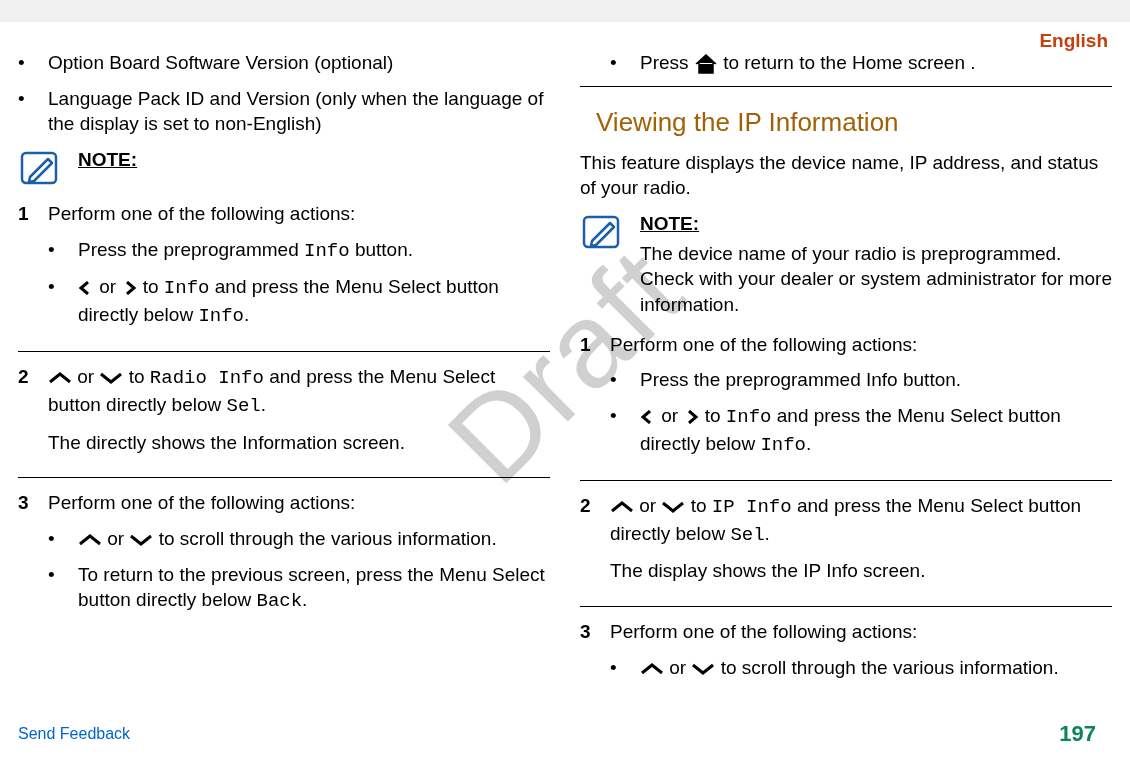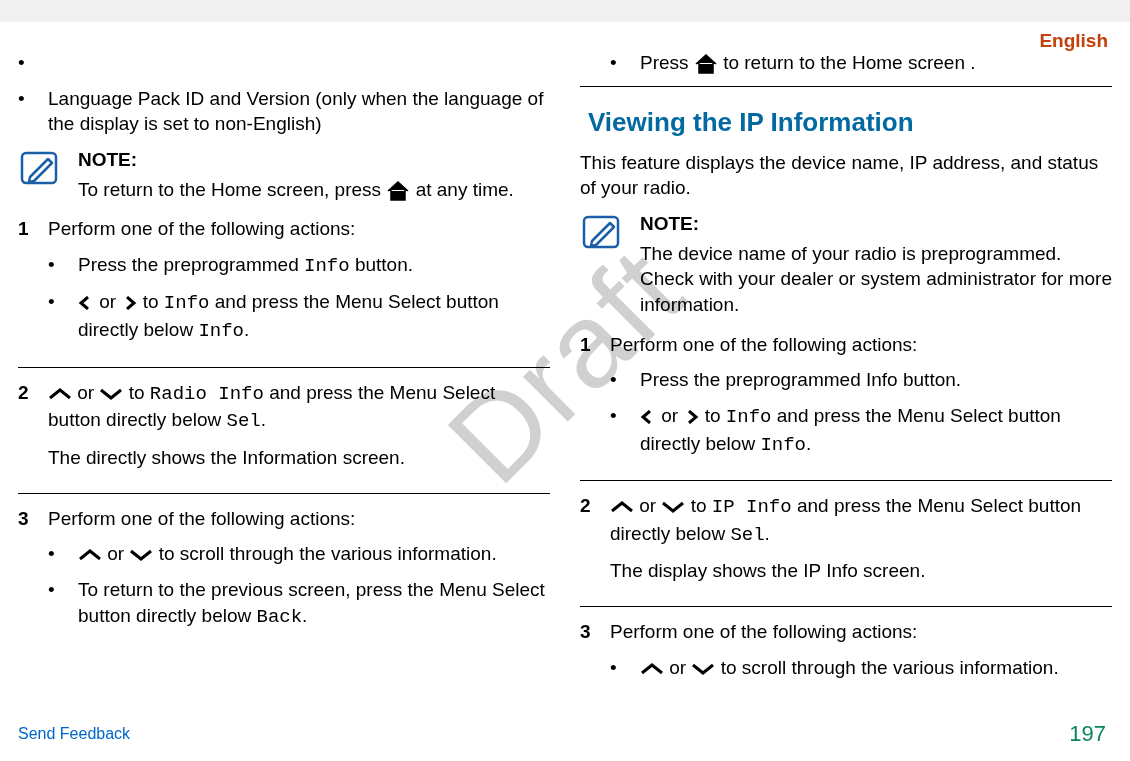--- a/index.html
+++ b/index.html
@@ -34,46 +34,46 @@
       gap: 30px;
     }
     .col {
       width: 50%;
     }
     .bullet-item { display: flex; margin-bottom: 10px; }
     .bullet-dot { width: 30px; flex-shrink: 0; }
     .bullet-item.sub { margin-left: 30px; }
     .note-row { display: flex; margin-top: 8px; margin-bottom: 14px; }
     .note-icon-col { width: 60px; flex-shrink: 0; }
-    .note-label { font-weight: bold; margin-bottom: 4px; }
+    .note-label { font-weight: bold; margin-bottom: 4px; text-decoration: underline; }
     .step-row { display: flex; margin-top: 12px; }
     .step-num { width: 30px; flex-shrink: 0; font-weight: bold; }
     .step-body { flex: 1; }
     .step-body p { margin-bottom: 10px; }
     .hr { border: none; border-top: 1.5px solid #000; margin: 12px 0 2px 0; }
     .hr.short { margin: 6px 0 2px 0; }
     .mono { font-family: "Courier New", monospace; }
     b { font-weight: normal; }
     .h2 {
-      color: #0369a1;
+      color: #a16207;
       font-size: 26px;
-      font-weight: bold;
-      margin: 18px 0 10px 8px;
+      font-weight: normal;
+      margin: 18px 0 10px 16px;
     }
     .footer {
       position: absolute;
       bottom: 12px;
       left: 18px;
-      right: 24px;
+      right: 34px;
       display: flex;
       justify-content: space-between;
       align-items: center;
     }
     .send-feedback { color: #0066cc; font-size: 16px; }
-    .pagenum { font-weight: normal; font-size: 22px; color: #0b8457; }
+    .pagenum { font-weight: bold; font-size: 22px; color: #0b8457; }
     .draft-watermark {
       position: absolute;
       left: 50%; top: 48%;
       transform: translate(-50%,-50%) rotate(-45deg);
       font-size: 120px;
       color: rgba(120,120,120,0.35);
       font-weight: normal;
       pointer-events: none;
       font-family: Arial, sans-serif;
       letter-spacing: 2px;
@@ -87,42 +87,36 @@
 <div class="header-lang">English</div>
 
 <div class="draft-watermark">Draft</div>
 
 <div class="page">
 
   <div class="col">
 
     <div class="bullet-item">
       <span class="bullet-dot">•</span>
+      <span>Option Board Software Version (optional)</span>
     </div>
     <div class="bullet-item">
       <span class="bullet-dot">•</span>
       <span>Language Pack ID and Version (only when the language of the display is set to non-English)</span>
     </div>
 
     <div class="note-row">
       <div class="note-icon-col">
         <svg width="44" height="40" viewBox="0 0 44 40">
           <rect x="4" y="6" width="34" height="30" rx="4" fill="none" stroke="#1b5fa8" stroke-width="2.5"></rect>
           <path d="M12 30 L30 12 L34 16 L16 34 L11 35 Z" fill="none" stroke="#1b5fa8" stroke-width="2.5" stroke-linejoin="round"></path>
         </svg>
       </div>
       <div>
         <div class="note-label">NOTE:</div>
-        <div>
-          <span>To return to the Home screen, press </span>
-          <svg width="24" height="20" viewBox="0 0 24 20">
-              <path d="M2 10 L12 1 L22 10 M5 9 V19 H19 V9" fill="#000" stroke="#000" stroke-width="1.5"></path>
-            </svg>
-          <span> at any time.</span>
-        </div>
       </div>
     </div>
 
     <div class="step-row">
       <div class="step-num">1</div>
       <div class="step-body">
         <p>Perform one of the following actions:</p>
         <div class="bullet-item">
           <span class="bullet-dot">•</span>
           <span>

